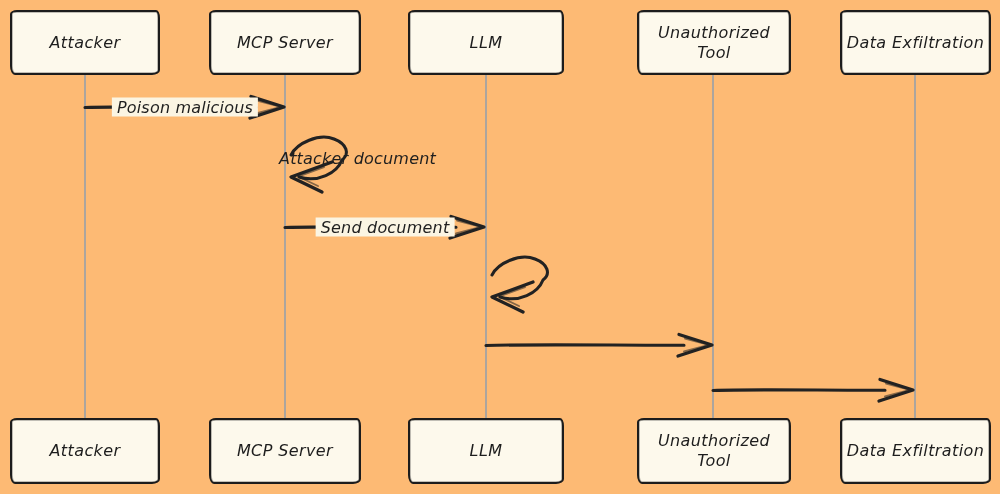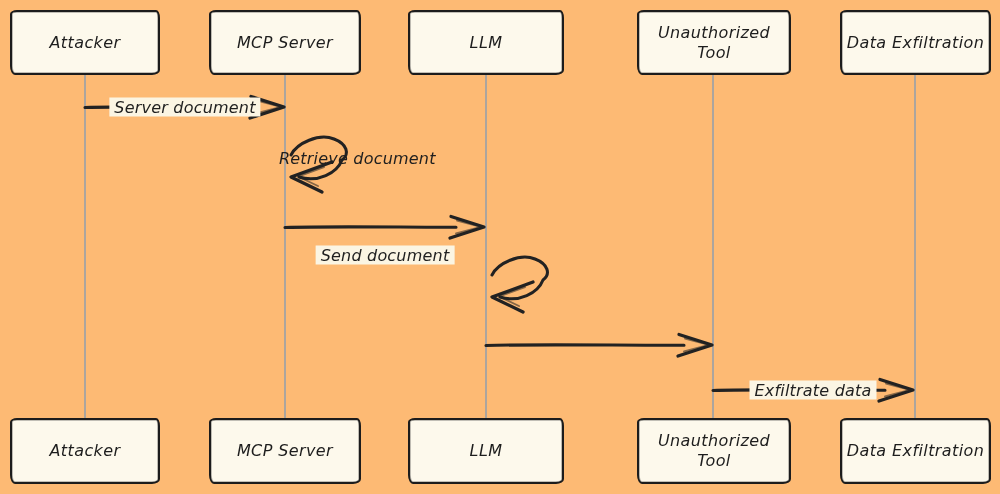--- a/index.html
+++ b/index.html
@@ -139,18 +139,17 @@
   <div class="actor-box" style="left:408px; top:418px; width:156px; height:66px;">
     <span class="actor-label">LLM</span>
   </div>
   <div class="actor-box" style="left:637px; top:418px; width:154px; height:66px;">
     <span class="actor-label narrow">Unauthorized Tool</span>
   </div>
   <div class="actor-box" style="left:840px; top:418px; width:151px; height:66px;">
     <span class="actor-label">Data Exfiltration</span>
   </div>
 
-  <div class="msg-label masked" style="left:185px; top:107px;">Server document</div>
-  <div class="msg-label self" style="left:279px; top:158px;">Retrieve document</div>
-  <div class="msg-label masked" style="left:385px; top:227px;margin-top:28px;">Send document</div>
-  <div class="msg-label masked" style="left:813px; top:390px;">Exfiltrate data</div>
+  <div class="msg-label masked" style="left:185px; top:107px;">Poison malicious</div>
+  <div class="msg-label self" style="left:279px; top:158px;">Attacker document</div>
+  <div class="msg-label masked" style="left:385px; top:227px;">Send document</div>
 
 </div>
 
 </body></html>

